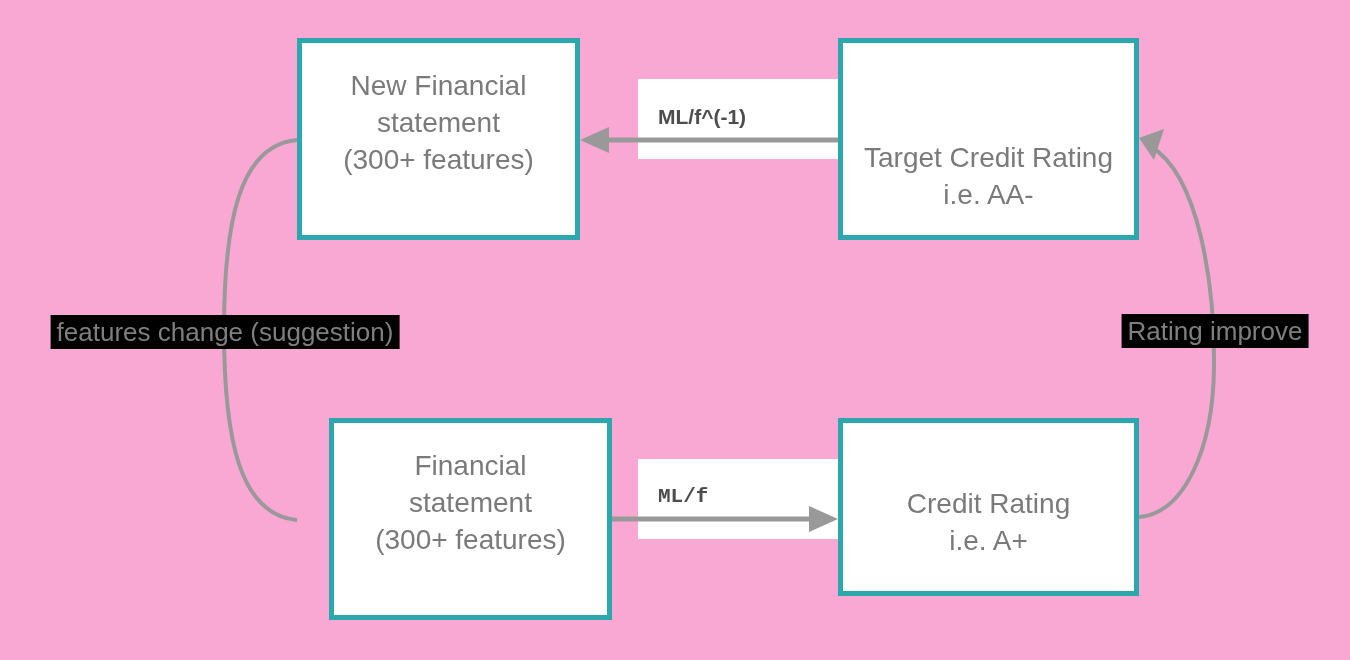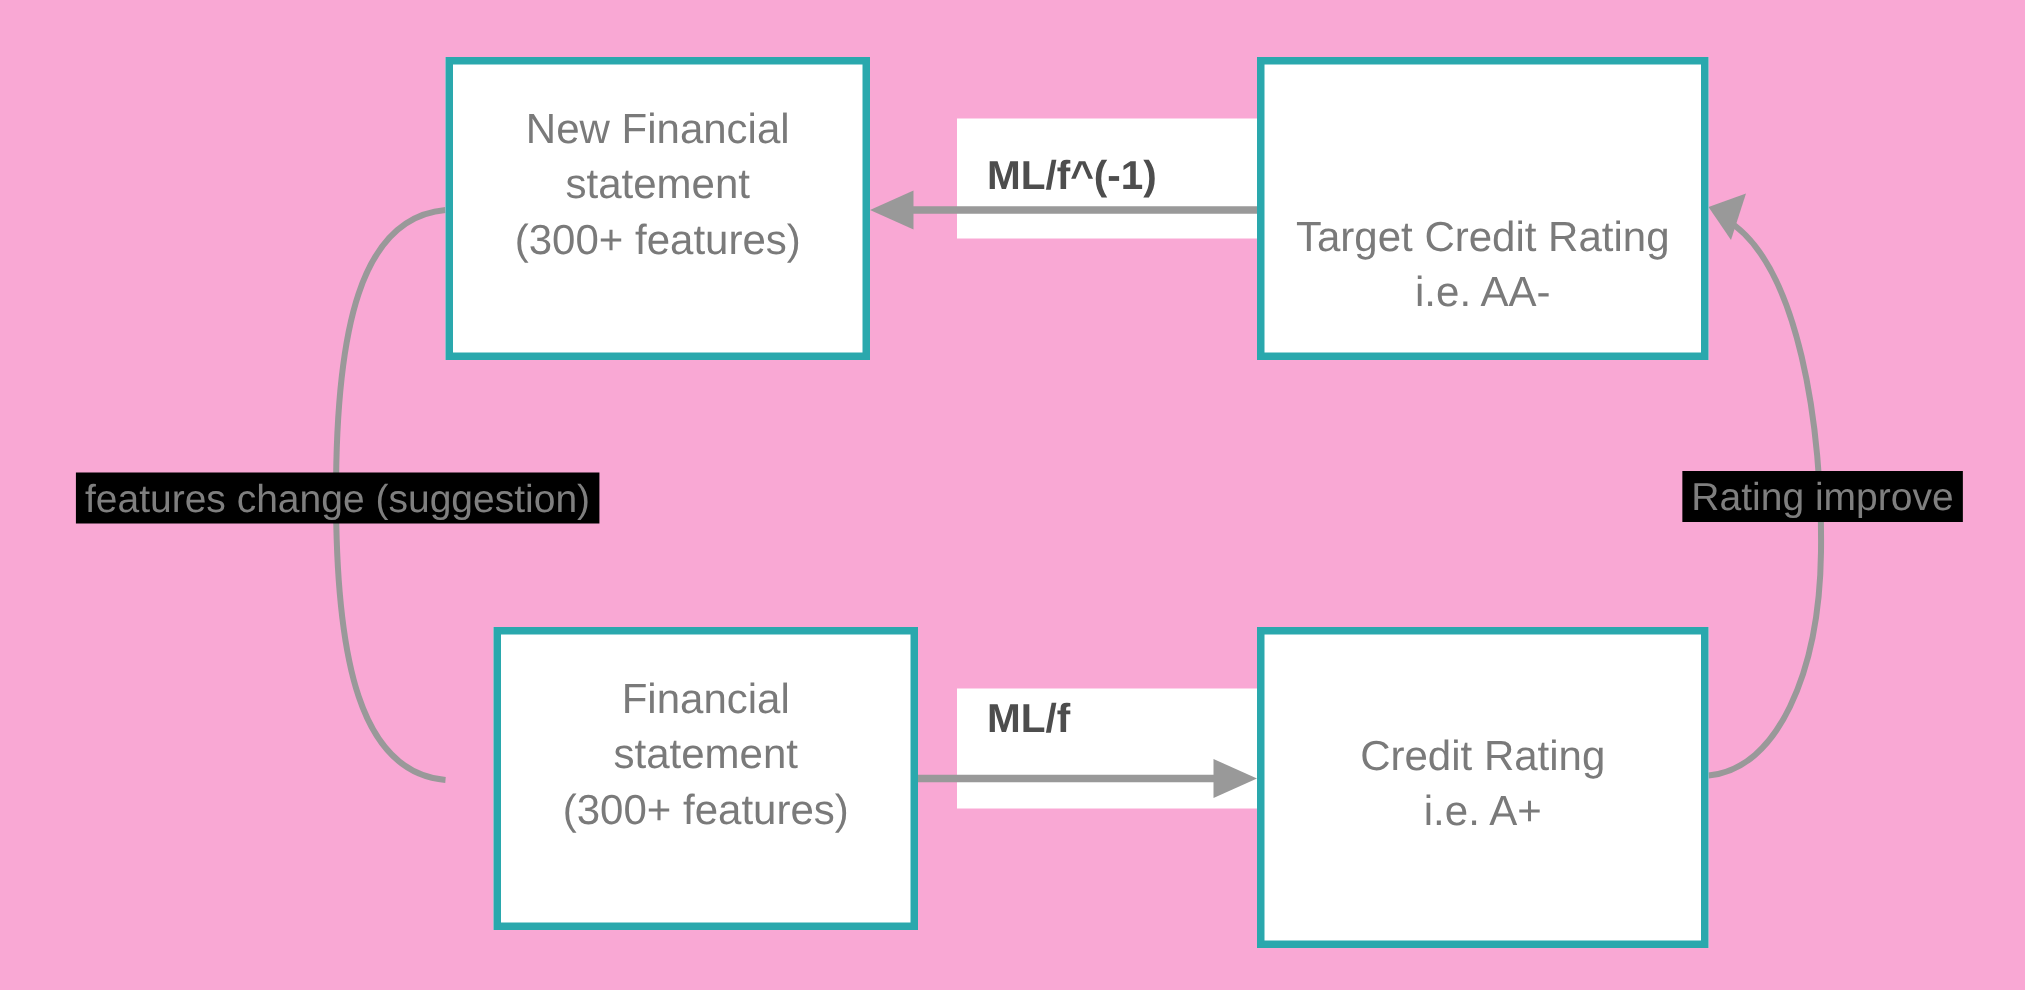--- a/index.html
+++ b/index.html
@@ -39,33 +39,33 @@
     flex-direction: column;
     align-items: center;
     text-align: center;
     color: #7a7a7a;
     font-size: 28px;
     line-height: 37px;
   }
   .node.tl { left: 297px; top: 38px;  width: 283px; height: 202px; padding-top: 24px; }
   .node.tr { left: 838px; top: 38px;  width: 301px; height: 202px; padding-top: 96px; }
   .node.bl { left: 297px; top: 418px; width: 283px; height: 202px; padding-top: 24px; margin-left: 32px; }
-  .node.br { left: 838px; top: 418px; width: 301px; height: 214px; padding-top: 62px; }
+  .node.br { left: 838px; top: 418px; width: 301px; height: 178px; padding-top: 62px; }
   .node span { display: block; }
   .edge-label-text {
     position: absolute;
     z-index: 4;
-    font-size: 27px;
+    font-size: 21px;
     font-weight: bold;
     line-height: 32px;
     color: #4d4d4d;
     white-space: nowrap;
   }
   .edge-label-text.top { left: 658px; top: 101px; }
-  .edge-label-text.bottom { left: 658px; top: 463px; }
+  .edge-label-text.bottom { left: 658px; top: 481px; font-family: Liberation Mono, monospace; }
   .side-label {
     position: absolute;
     z-index: 4;
     background: #000000;
     color: #7f7f7f;
     font-size: 26px;
     line-height: 30px;
     padding: 2px 6px;
     white-space: nowrap;
     transform: translate(-50%, -50%);

